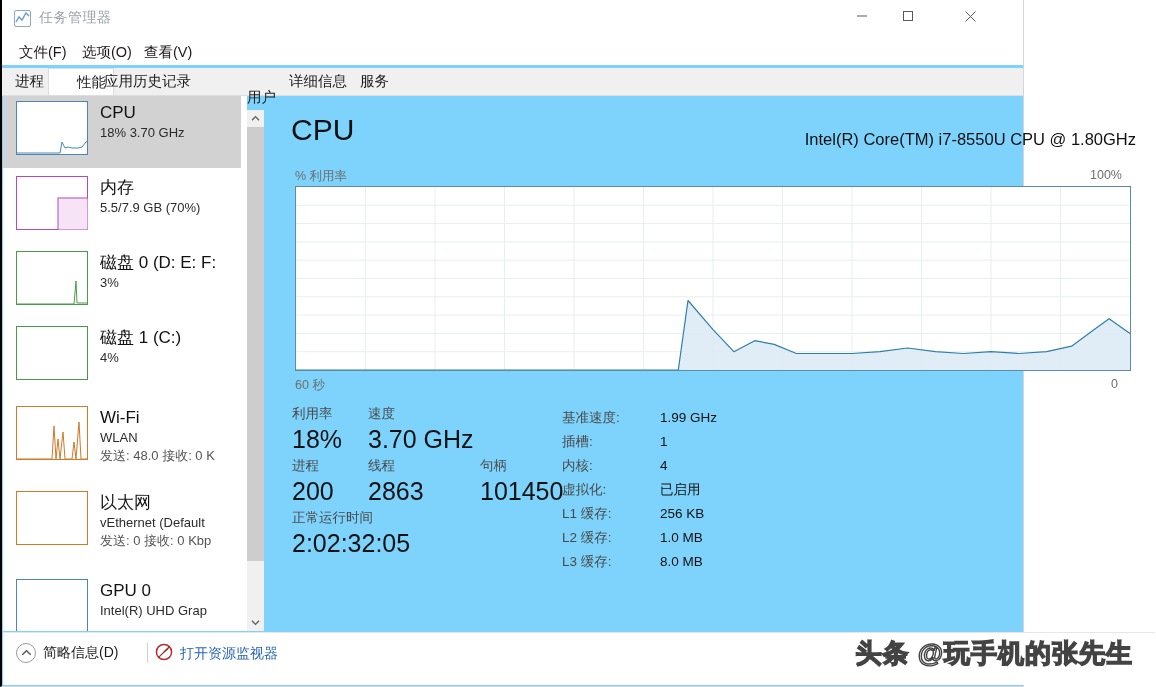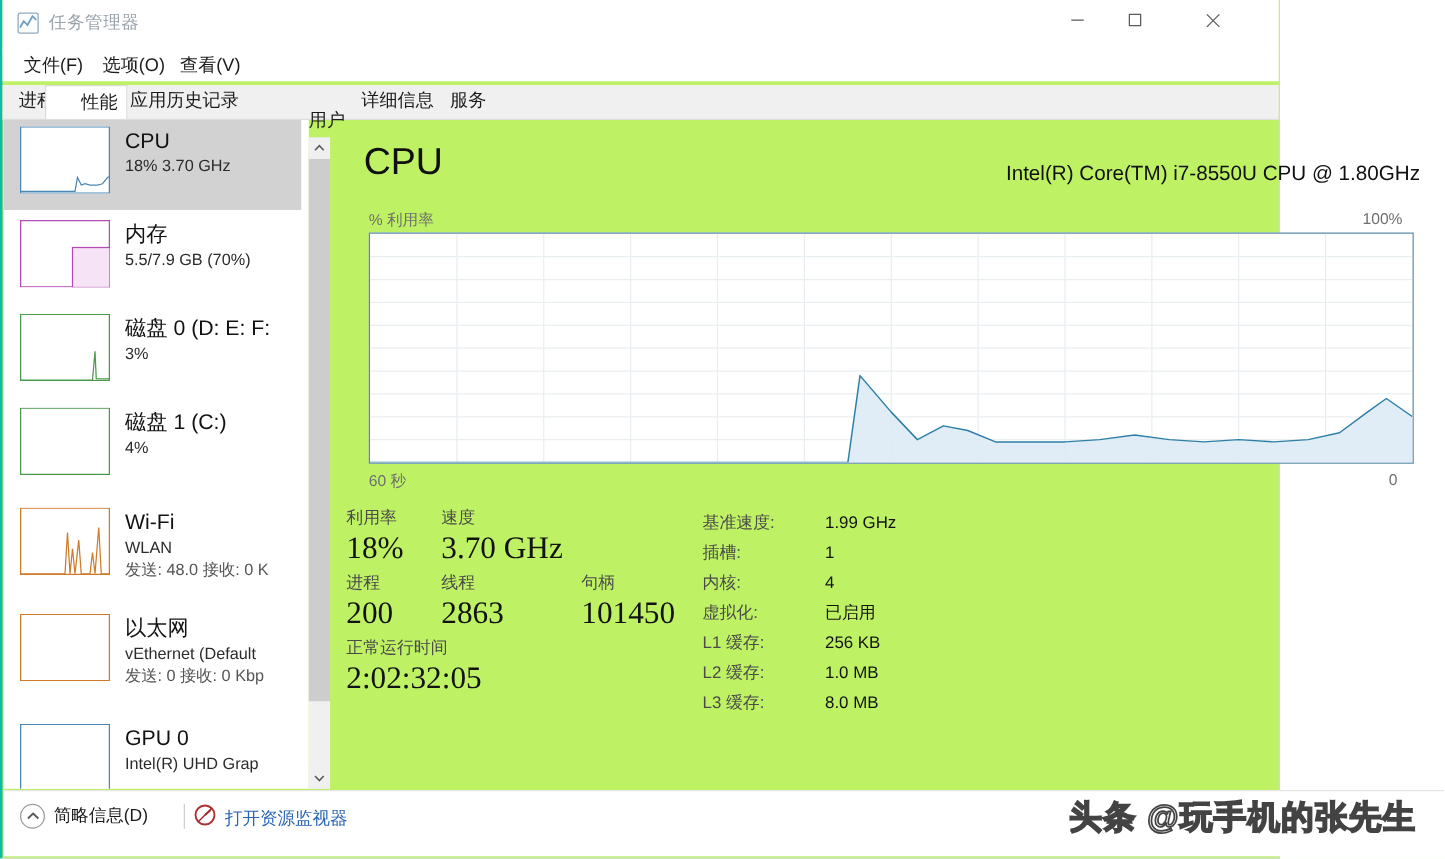--- a/index.html
+++ b/index.html
@@ -13,24 +13,24 @@
     overflow: hidden;
     font-family: "Liberation Sans", "DejaVu Sans", sans-serif;
     -webkit-font-smoothing: antialiased;
   }
 
   #window {
     position: relative;
     width: 1024px;
     height: 687px;
     box-sizing: border-box;
-    border-left: 2px solid #14b8a6;
+    border-left: 2px solid #000000;
     border-right: 1px solid #cfd8de;
     border-bottom: 1px solid #cfd8de;
-    background: #bef264;
+    background: #7dd3fc;
   }
 
   
   #titlebar {
     position: absolute;
     left: 0; top: 0;
     width: 100%;
     height: 38px;
     background: #ffffff;
     border-bottom: 1px solid #ffffff;
@@ -245,23 +245,22 @@
   #axis-foot-right {
     position: absolute;
     right: 28px; top: 277px;
     font-size: 12.5px;
     color: #6f6f6f;
   }
 
   
   #stats-left {
     position: absolute;
-    left: 11px; top: 305px;
+    left: 26px; top: 305px;
     width: 270px;
-    font-family: Liberation Serif, serif;
   }
   .stat-row { position: relative; height: 52px; }
   .stat-cell { position: absolute; top: 0; }
   .stat-cap {
     font-size: 13.5px;
     color: #4a4a4a;
     line-height: 18px;
     white-space: nowrap;
   }
   .stat-val {
@@ -377,21 +376,21 @@
   </div>
 
   <div id="menubar">
       <div class="menu-item" style="left: 12px;">文件(F)</div>
       <div class="menu-item" style="left: 75px;">选项(O)</div>
       <div class="menu-item" style="left: 137px;">查看(V)</div>
     </div>
 
   <div id="tabstrip">
       <div class="tab" style="left: 6px;">进程</div>
-      <div class="tab active" style="left: 34px; padding-left: 28px;">性能</div>
+      <div class="tab active" style="left: 46px; padding-left: 28px;">性能</div>
       <div class="tab" style="left: 95px;">应用历史记录</div>
       <div class="tab" style="left: 188px; margin-top: 38px;">启动</div>
       <div class="tab" style="left: 238px; margin-top: 16px;">用户</div>
       <div class="tab" style="left: 280px;">详细信息</div>
       <div class="tab" style="left: 351px;">服务</div>
     </div>
 
   <div id="sidebar">
       <div class="side-item selected" style="top: 0px;">
         <div class="thumb">

